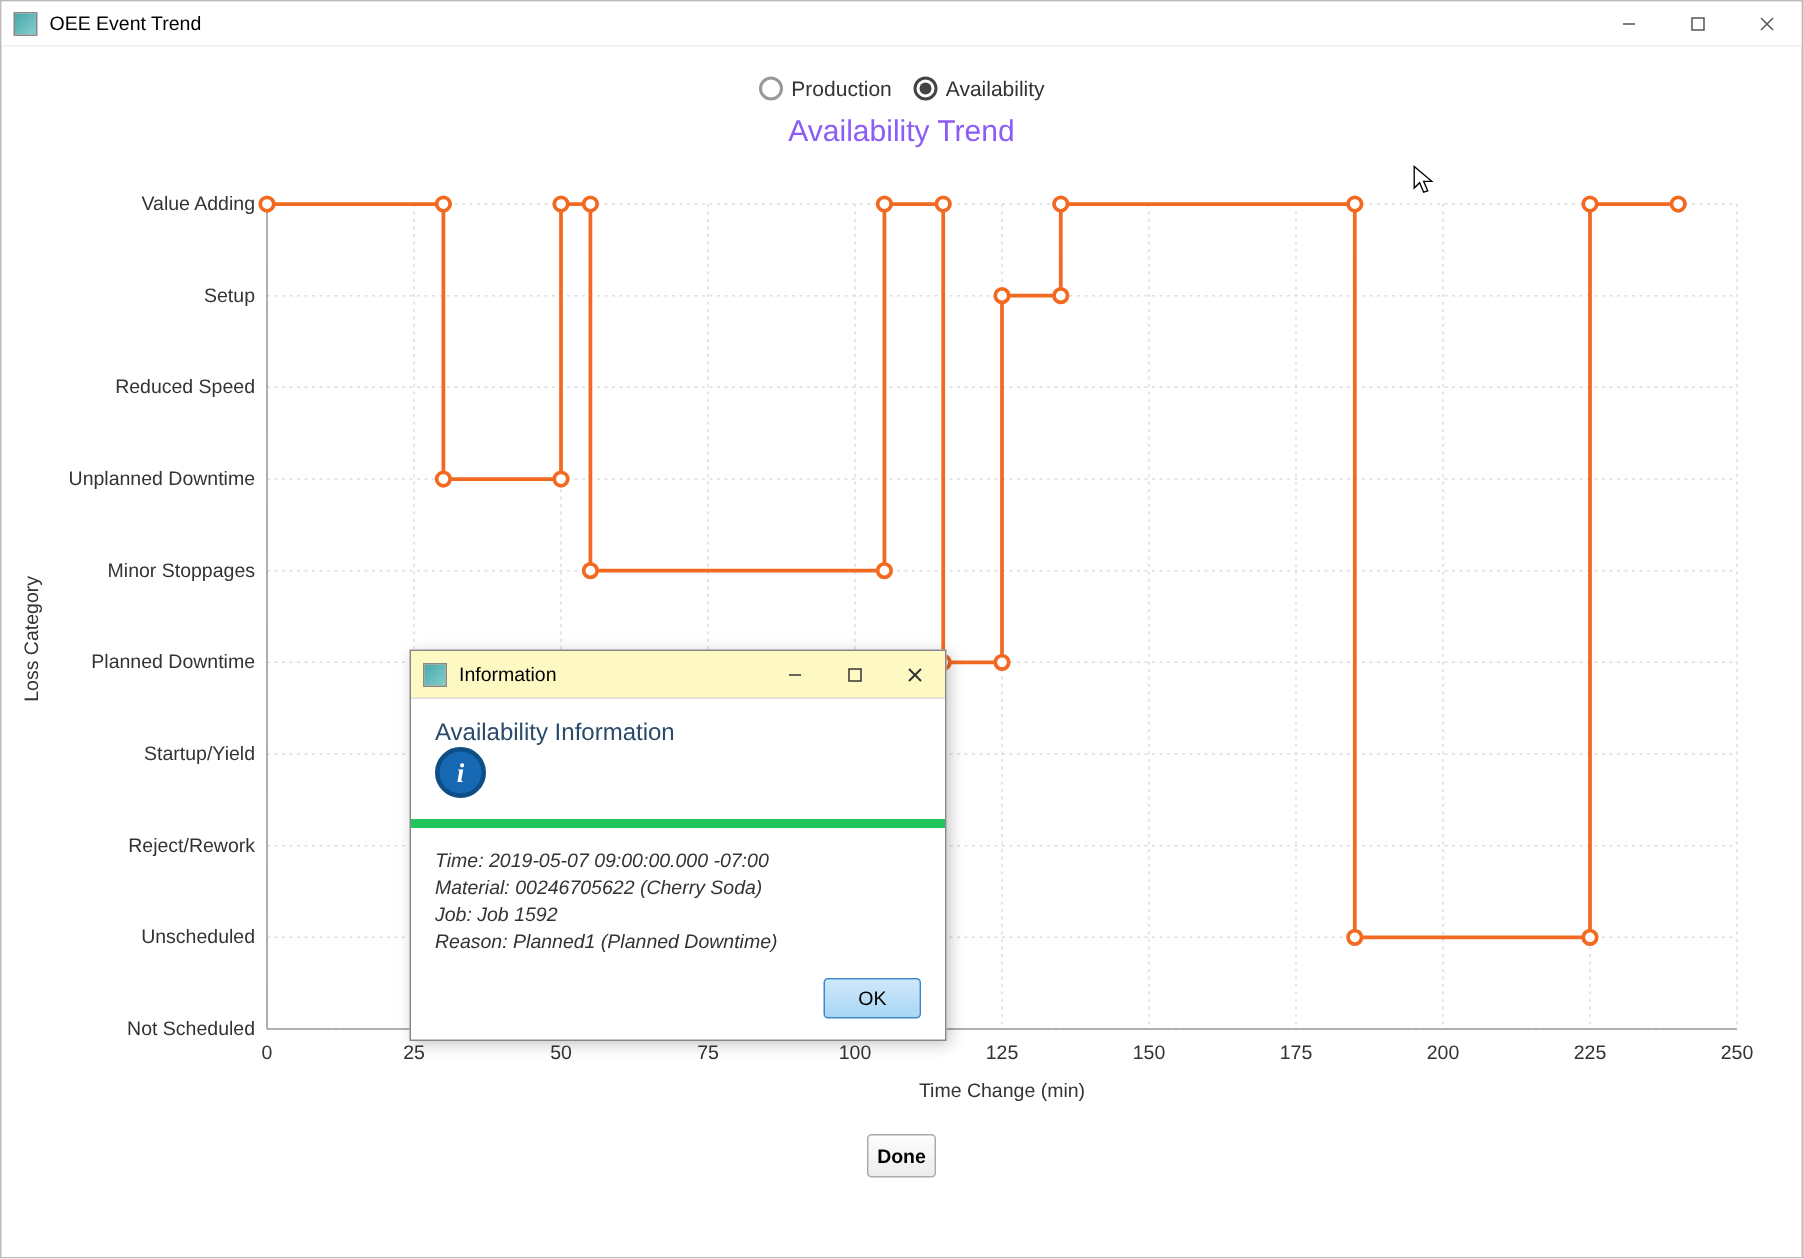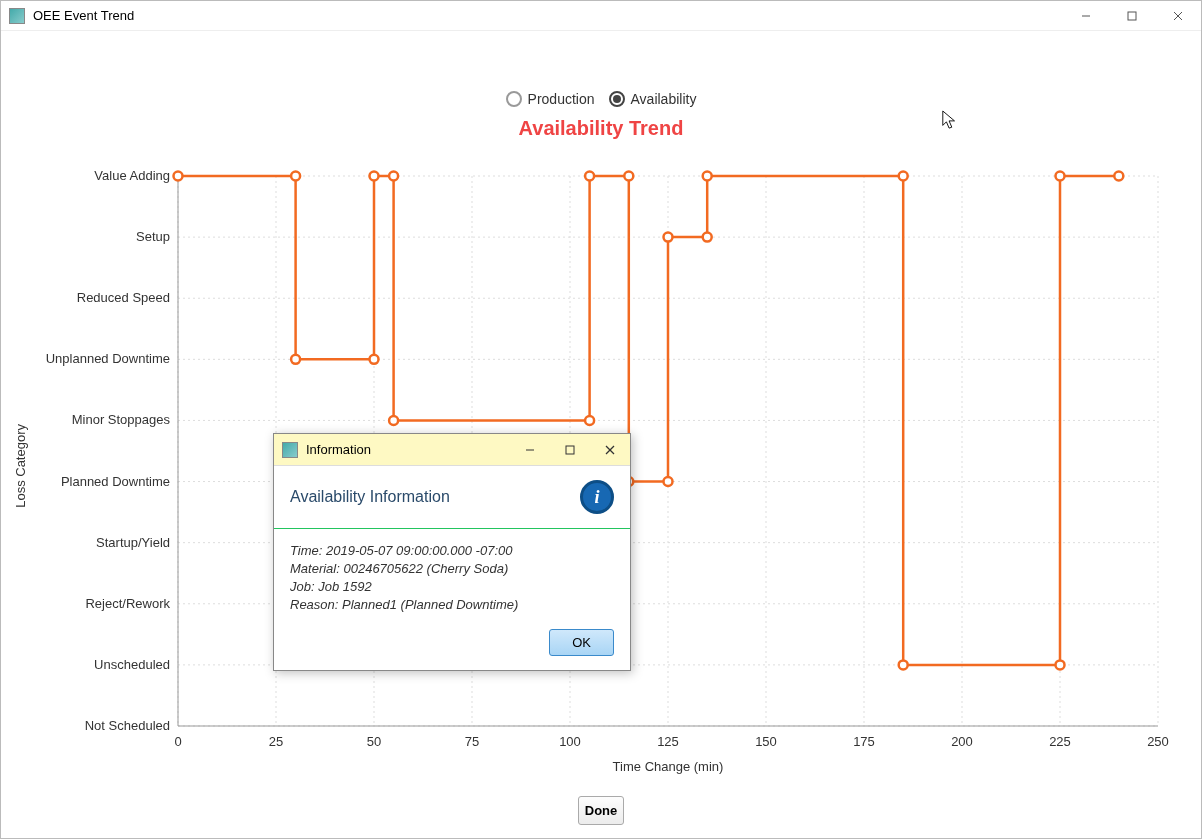--- a/index.html
+++ b/index.html
@@ -8,47 +8,47 @@
     width: 1202px; height: 839px; border: 1px solid #bbb; background: #fff; position: relative; overflow: hidden;
   }
   .titlebar {
     height: 30px; display: flex; align-items: center; padding: 0 0 0 8px; background: #fff; border-bottom: 1px solid #eee;
   }
   .titlebar .app-icon { width: 16px; height: 16px; border: 1px solid #888; background: linear-gradient(135deg,#4aa,#8cc); margin-right: 8px; }
   .titlebar .title { flex: 1; color: #000000; font-size: 13px; }
   .titlebar .win-controls { display: flex; }
   .titlebar .win-btn { width: 46px; height: 30px; display: flex; align-items: center; justify-content: center; color: #555; }
   .content { padding: 20px 10px 10px 10px; }
-  .radio-row { display: flex; justify-content: center; align-items: center; gap: 14px; margin-bottom: 10px; margin-top: 40px; }
+  .radio-row { display: flex; justify-content: center; align-items: center; gap: 14px; margin-bottom: 10px; }
   .radio { display: inline-flex; align-items: center; gap: 6px; cursor: pointer; font-size: 14px; }
   .radio .r-outer {
     width: 16px; height: 16px; border-radius: 50%; border: 2px solid #999; display: inline-flex; align-items: center; justify-content: center; background: #fff;
   }
   .radio.selected .r-outer { border-color: #444; }
   .radio.selected .r-inner { width: 8px; height: 8px; border-radius: 50%; background: #444; }
-  .chart-title { text-align: center; font-size: 20px; font-weight: 700; margin: 10px 0 6px 0; color: #ef4444; }
+  .chart-title { text-align: center; font-size: 20px; font-weight: 400; margin: 10px 0 6px 0; color: #8b5cf6; }
   .chart-wrap { display: flex; }
   .yaxis-label { writing-mode: vertical-rl; transform: rotate(180deg); text-align: center; font-size: 13px; color: #333; align-self: center; padding: 0 2px 0 10px; }
   svg.chart { display: block; }
   .bottom-bar { text-align: center; margin-top: 10px; }
   .done-btn {
     padding: 6px 6px; border: 1px solid #aaa; border-radius: 3px; background: linear-gradient(#fdfdfd,#ececec); cursor: pointer; font-size: 13px; font-weight: bold;
   }
   
   .dialog {
     position: absolute; left: 272px; top: 432px; width: 358px; background: #fff; border: 1px solid #888; box-shadow: 2px 2px 10px rgba(0,0,0,0.25);
   }
   .dialog .d-titlebar {
     height: 32px; display: flex; align-items: center; padding-left: 8px; background: #fef9c3; border-bottom: 1px solid #ddd;
   }
   .dialog .d-icon { width: 16px; height: 16px; border: 1px solid #888; background: linear-gradient(135deg,#4aa,#8cc); margin-right: 8px; }
   .dialog .d-title { flex: 1; font-size: 13px; color: #000; }
   .dialog .d-btn { width: 40px; height: 32px; display: flex; align-items: center; justify-content: center; color: #333; }
   .dialog .d-head {
-    padding: 14px 16px; display: flex; align-items: center; justify-content: space-between; border-bottom: 1px solid #22c55e;
+    padding: 14px 16px; display: flex; justify-content: space-between; border-bottom: 6px solid #22c55e; flex-direction: column;
   }
   .dialog .d-head-title { color: #2a4a6a; font-size: 16px; }
   .info-circle {
     width: 34px; height: 34px; border-radius: 50%; background: #1768b3; border: 3px solid #0d4e86; display: flex; align-items: center; justify-content: center;
   }
   .info-circle span { color: #fff; font-family: Georgia, serif; font-style: italic; font-weight: bold; font-size: 18px; }
   .dialog .d-body { padding: 14px 16px 6px 16px; font-style: italic; }
   .dialog .d-body div { margin-bottom: 3px; color: #333; font-size: 13px; }
   .dialog .d-foot { padding: 8px 16px 14px 20px; text-align: right; }
   .ok-btn {

